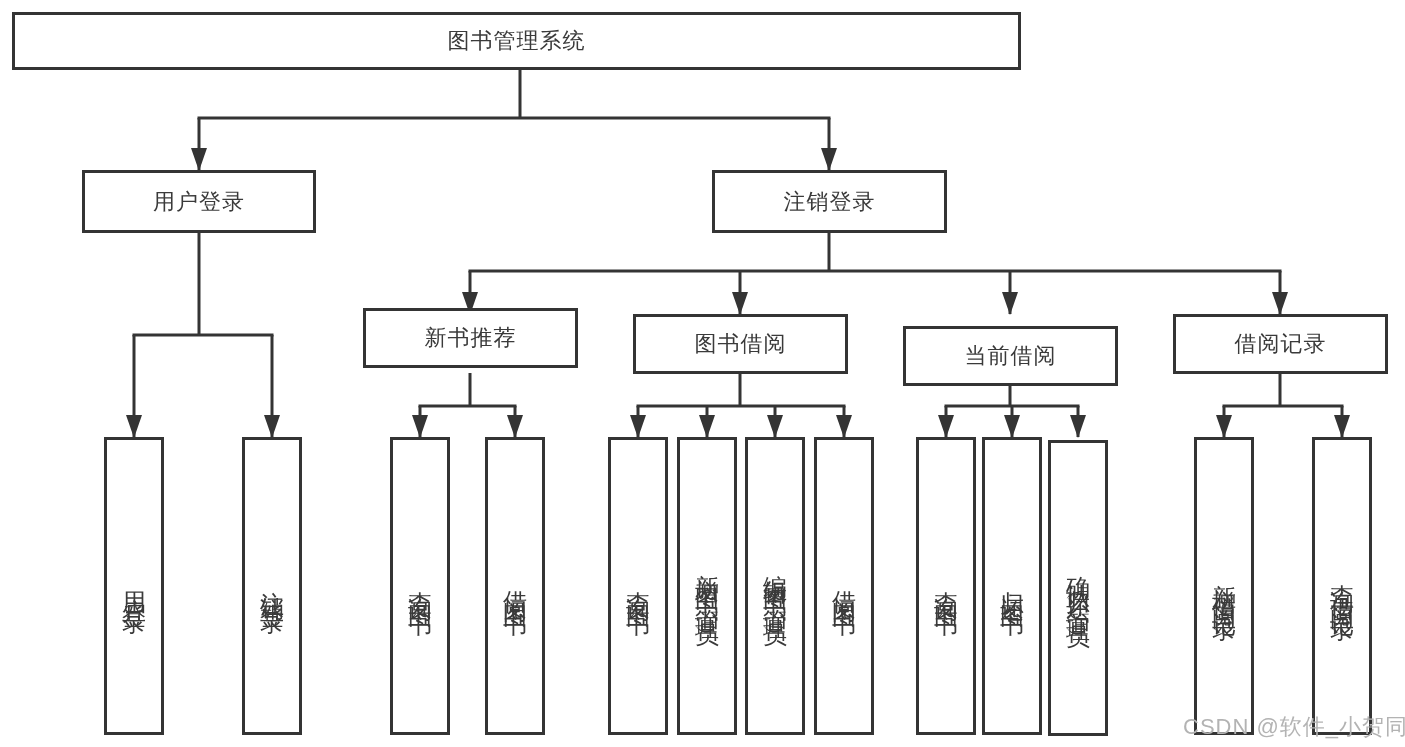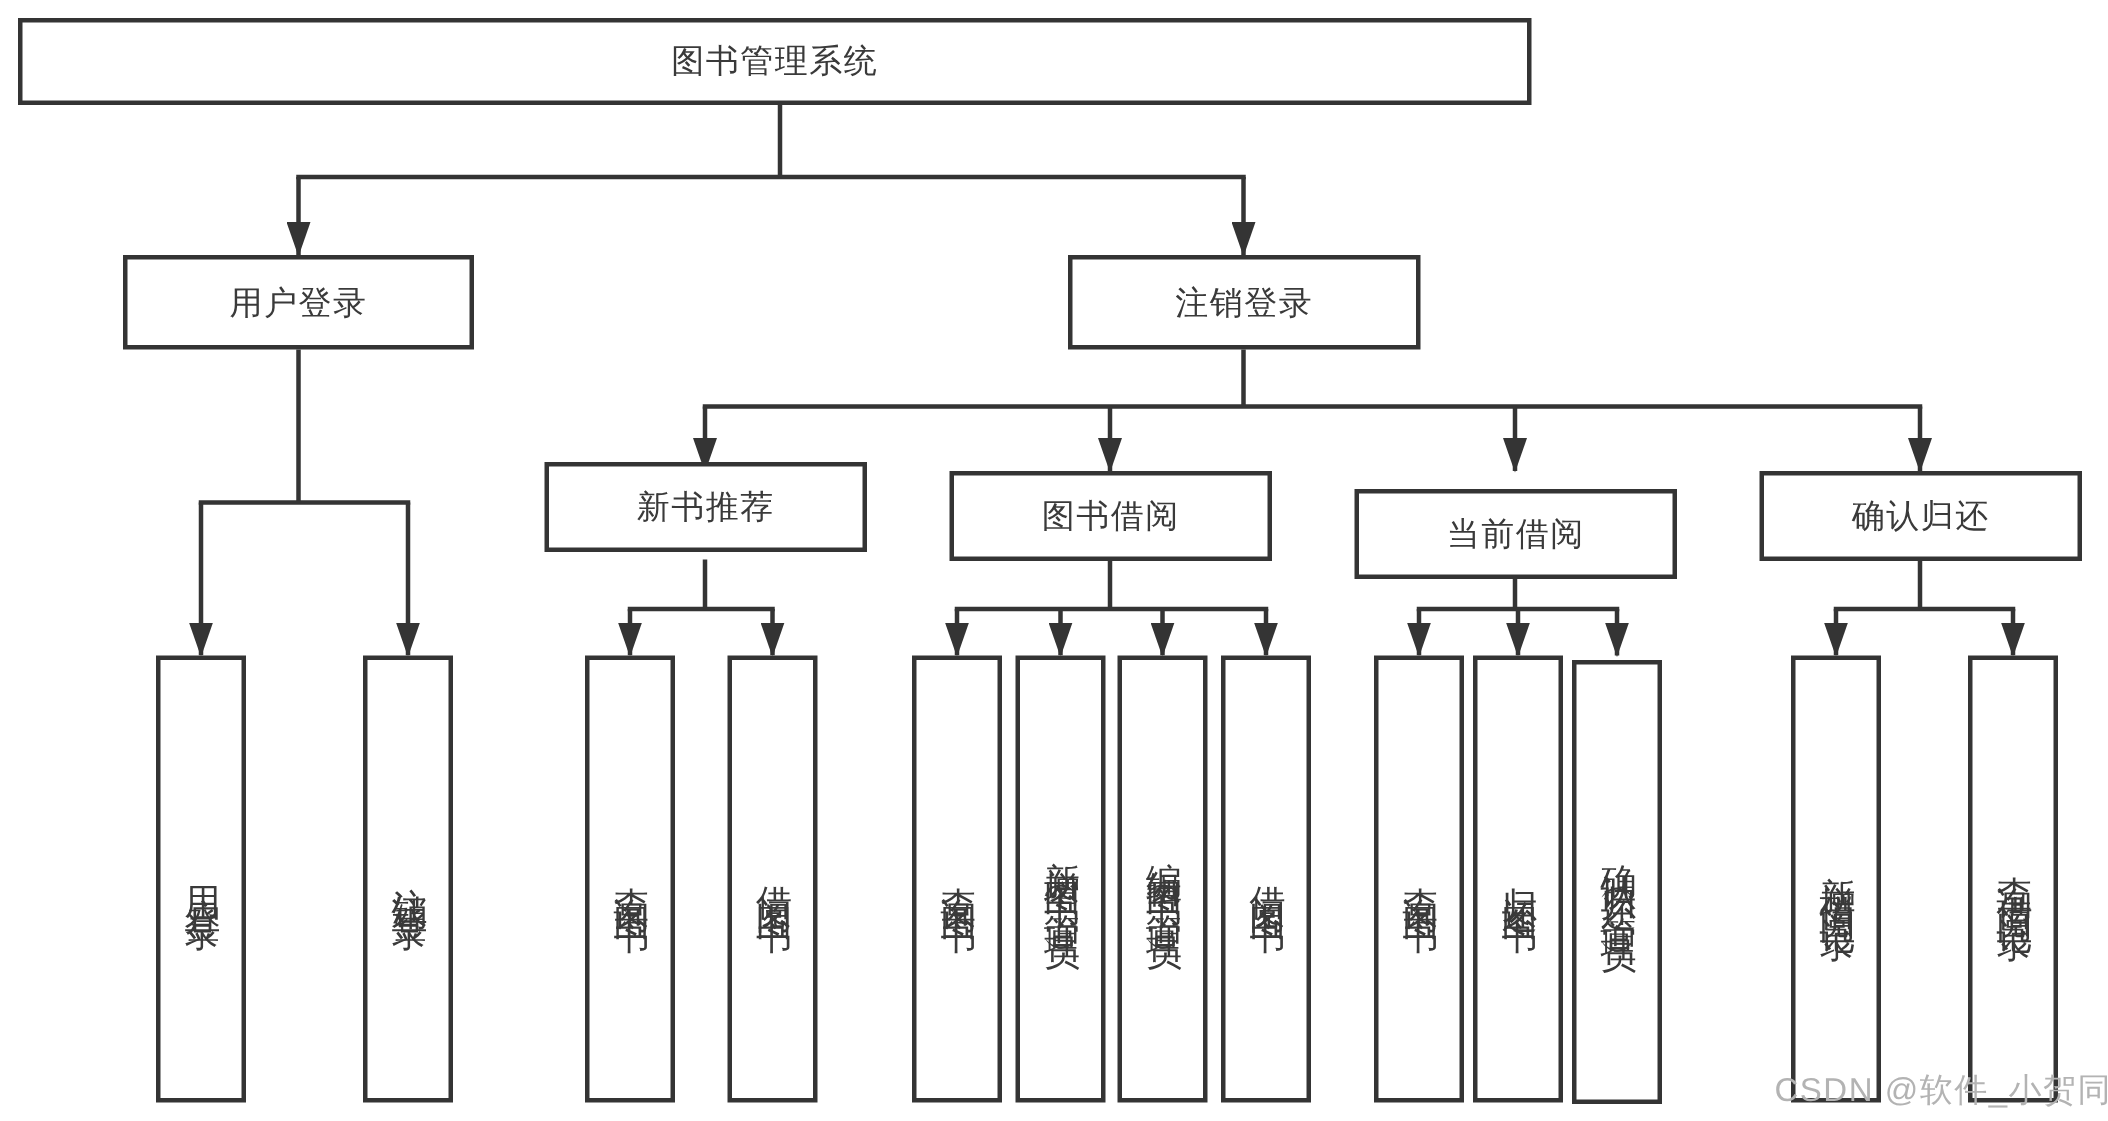--- a/index.html
+++ b/index.html
@@ -109,21 +109,21 @@
   <div class="node h" style="left:363px;top:308px;width:215px;height:60px">
     <span class="label">新书推荐</span>
   </div>
   <div class="node h" style="left:633px;top:314px;width:215px;height:60px">
     <span class="label">图书借阅</span>
   </div>
   <div class="node h" style="left:903px;top:326px;width:215px;height:60px">
     <span class="label">当前借阅</span>
   </div>
   <div class="node h" style="left:1173px;top:314px;width:215px;height:60px">
-    <span class="label">确认归还</span>
+    <span class="label">借阅记录</span>
   </div>
 
   <div class="node v" style="left:104px;top:437px;width:60px;height:298px">
     <span class="label">用户登录</span>
   </div>
   <div class="node v" style="left:242px;top:437px;width:60px;height:298px">
     <span class="label">注销登录</span>
   </div>
 
   <div class="node v" style="left:390px;top:437px;width:60px;height:298px">

